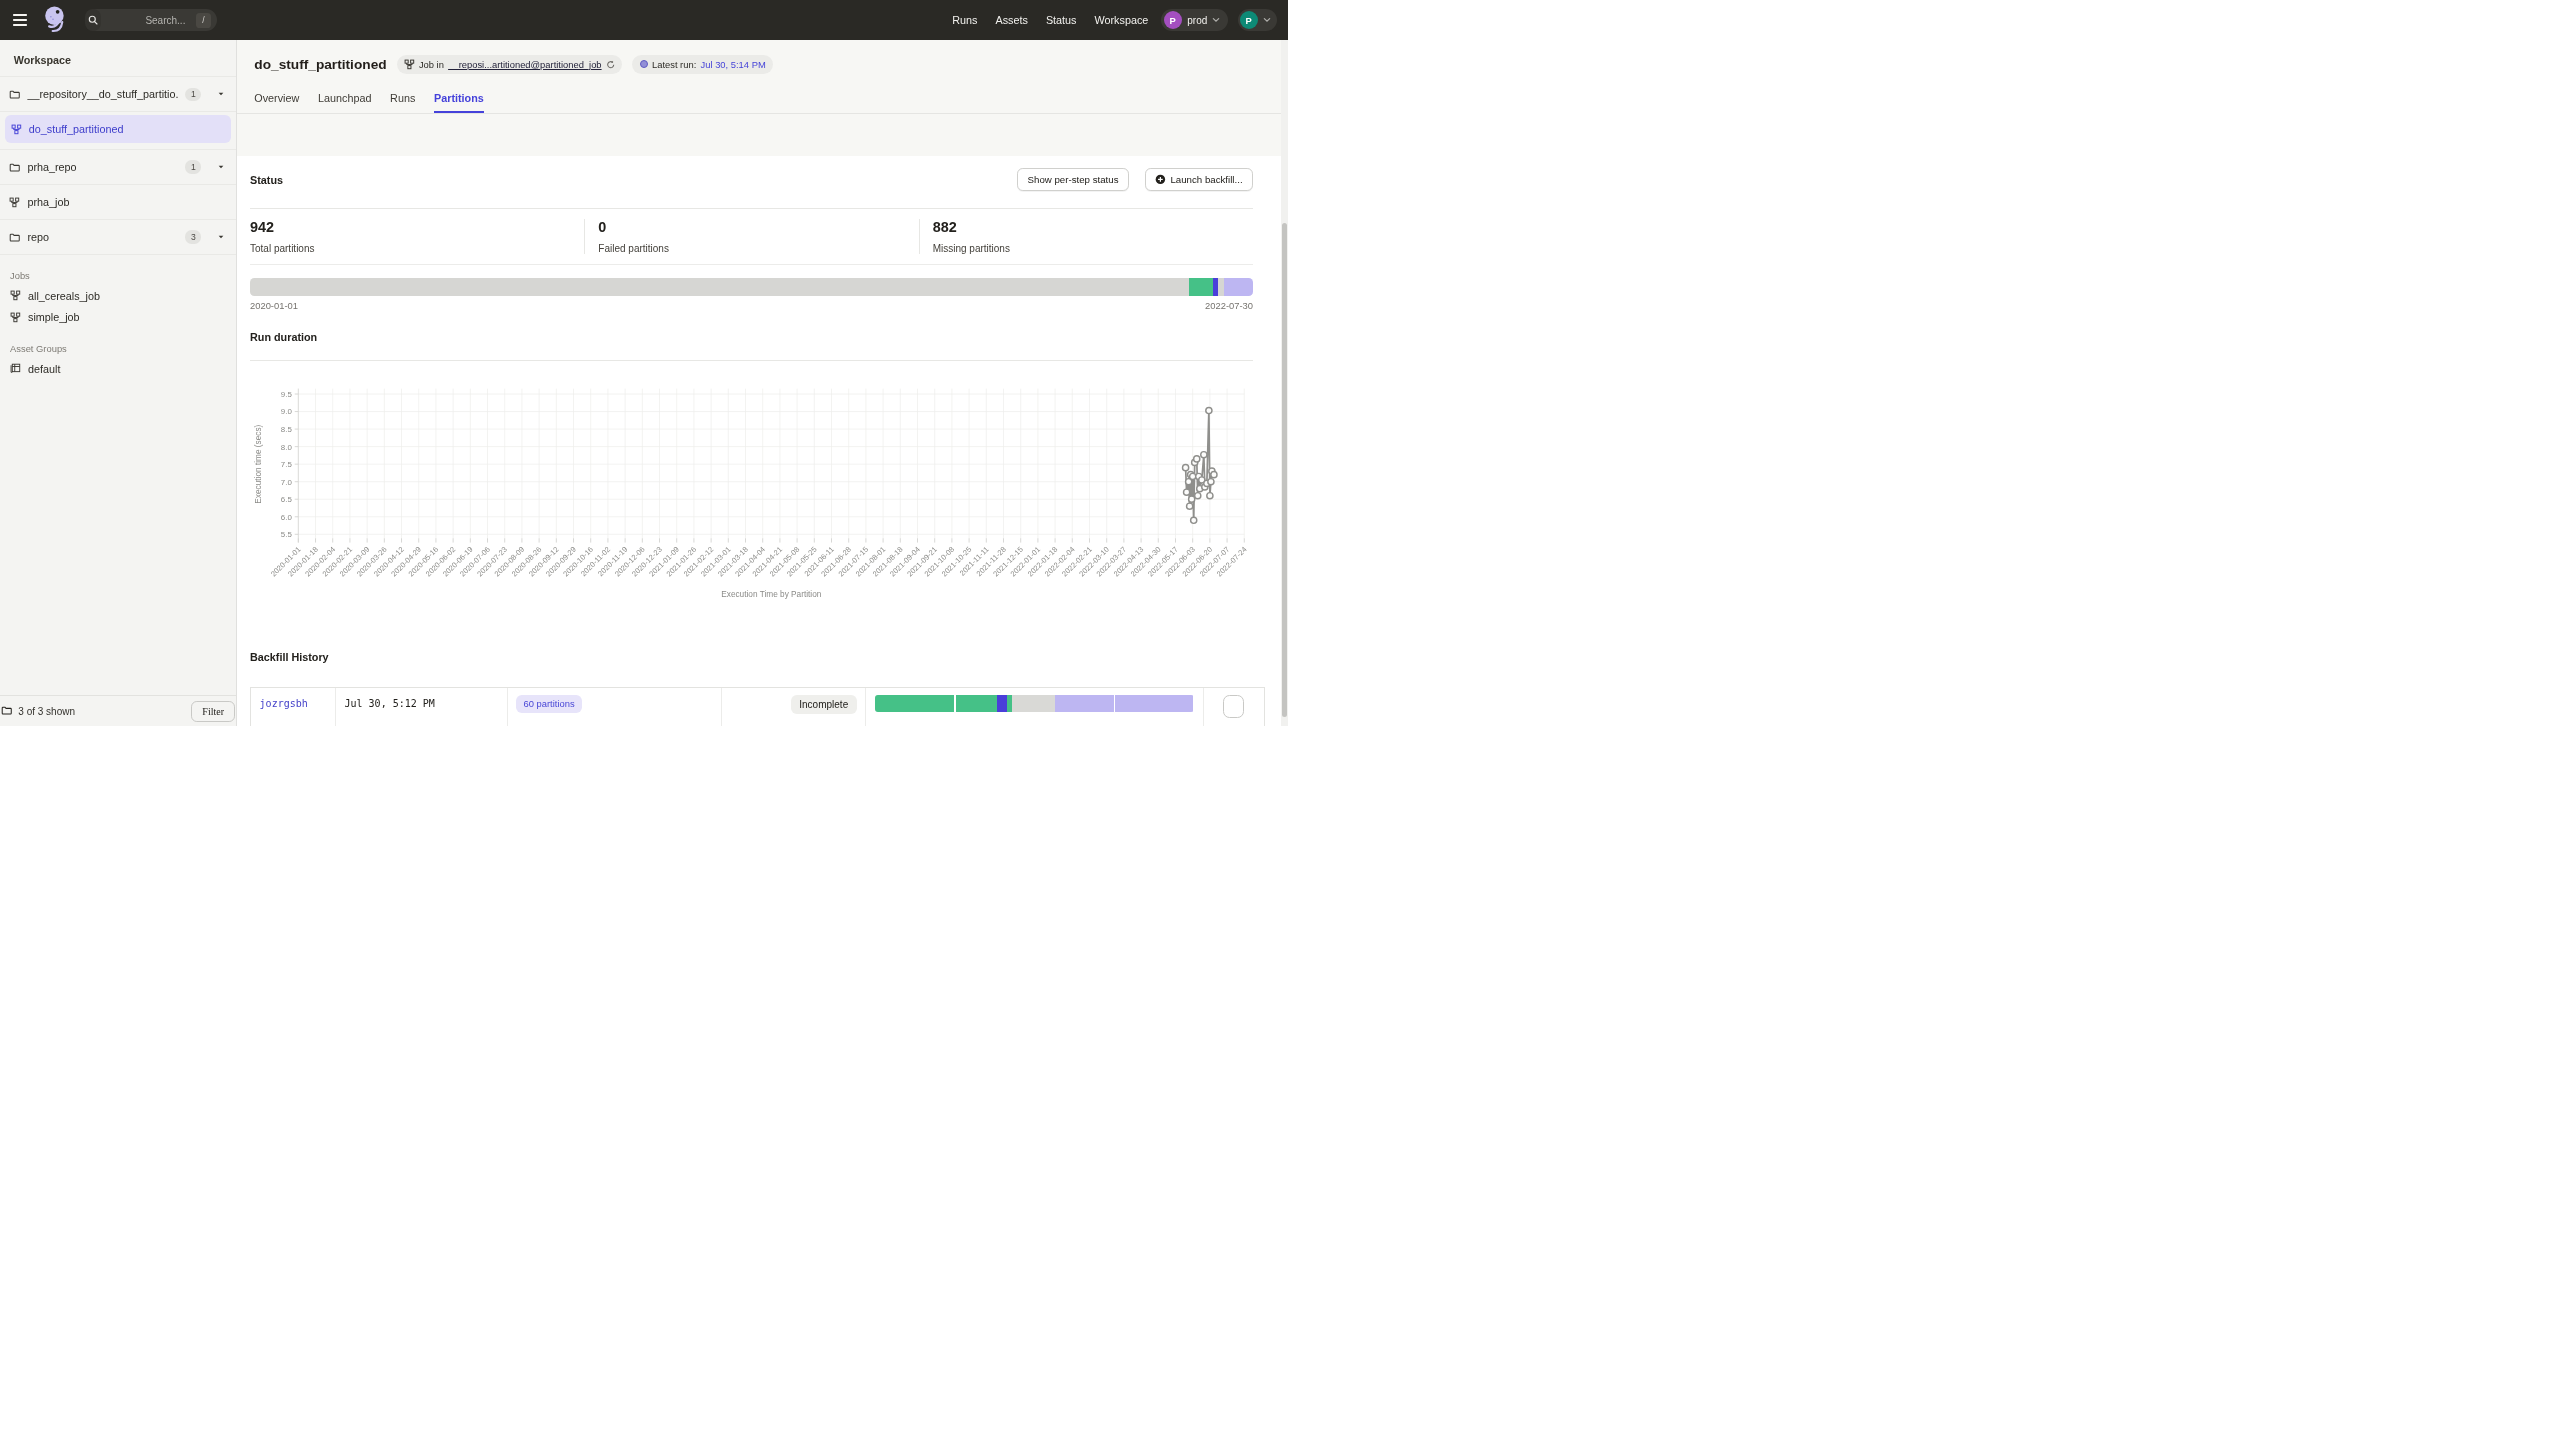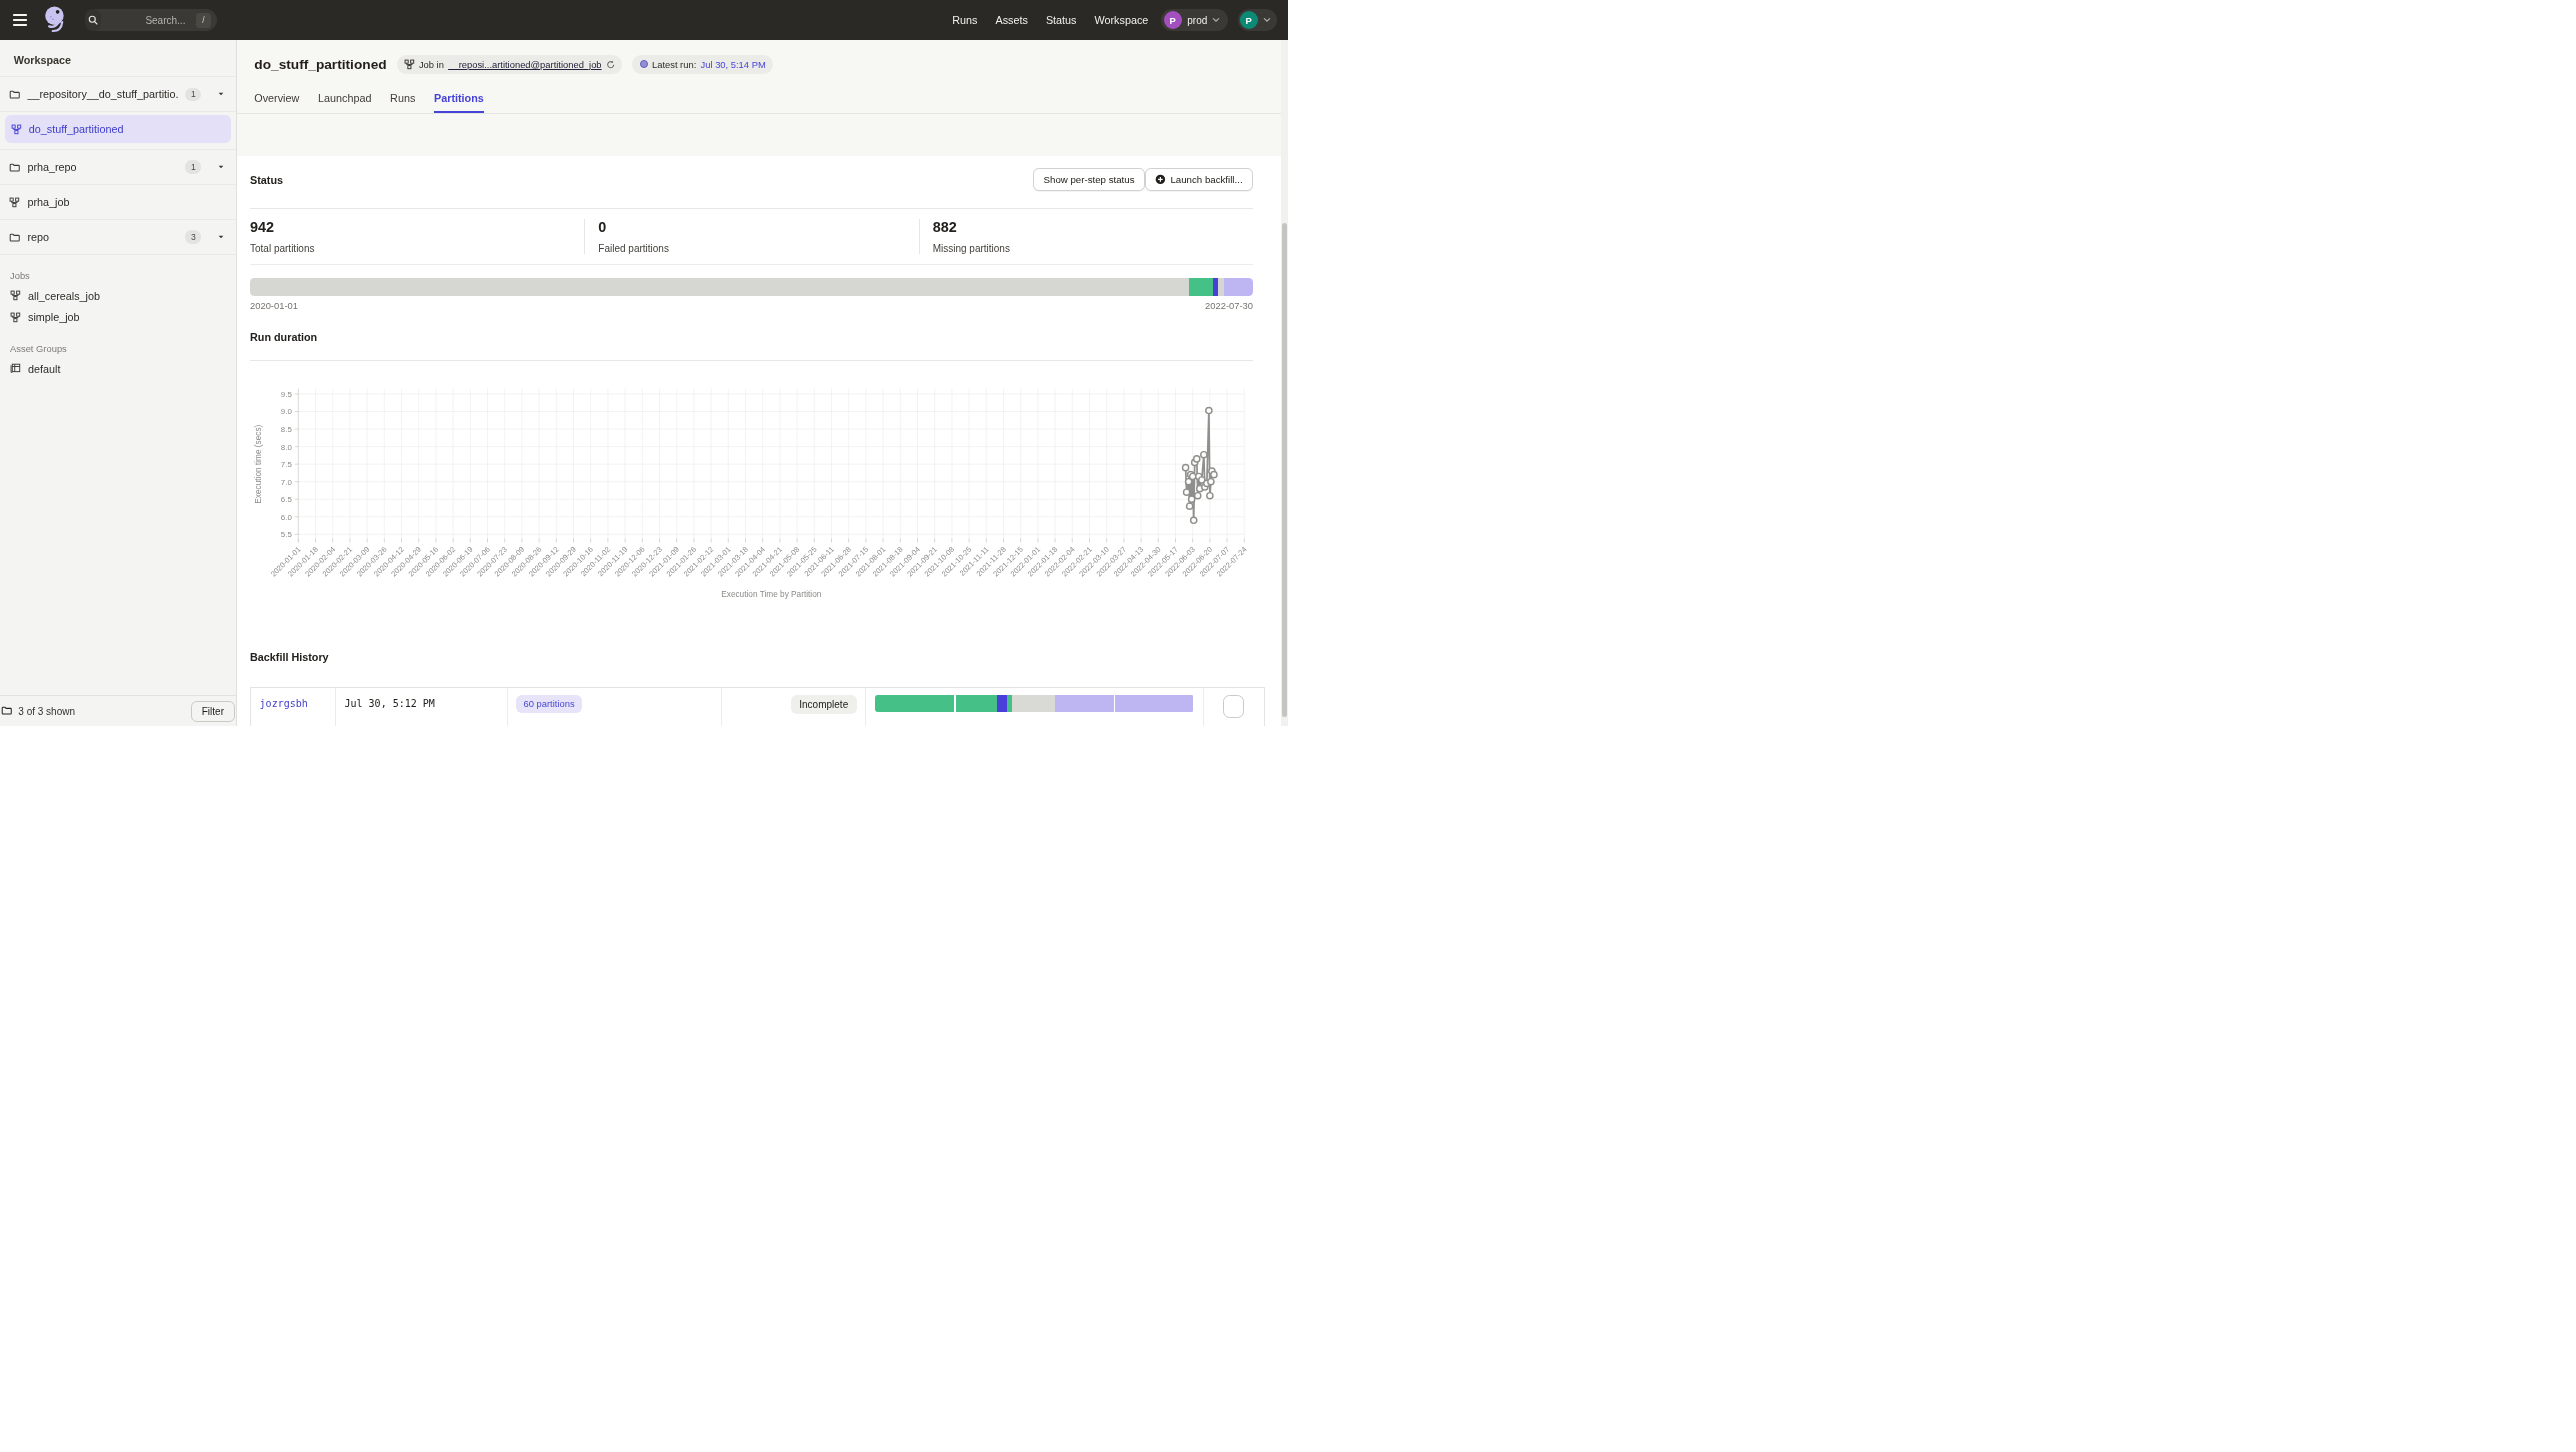--- a/index.html
+++ b/index.html
@@ -37,42 +37,42 @@
   .side-row .icon, .side-sub-row .icon { display:flex; color:#3a3833; }
   .side-row.selected .icon { color:#4441d6; }
   .side-label { flex:0 1 auto; white-space:nowrap; overflow:hidden; }
   .count-badge { margin-left:auto; background:#e3e3e0; color:#4b4944; border-radius:6.5px; min-width:16px; height:13.7px; font-size:8.6px; display:flex; align-items:center; justify-content:center; padding:0 4.3px; }
   .caret { color:#3a3833; margin-left:8.6px; margin-right:1.4px; display:flex; cursor:pointer; }
   .side-section { margin-top:11.5px; }
   .side-section-heading { font-size:9.4px; color:#7e7b75; padding:2.9px 0 4.3px 10px; }
   .side-sub-row { height:21.6px; display:flex; align-items:center; gap:7.2px; padding:0 10px; font-size:10.8px; color:#2d2b26; cursor:pointer; }
   .side-footer { position:absolute; left:0; right:0; bottom:0; height:31px; border-top:0.7px solid #e2e2df; display:flex; align-items:center; padding:0 1px; gap:6.5px; background:#f4f4f2; }
   .side-footer .shown { font-size:10px; color:#33312c; }
-  .filter-btn { margin-left:auto; border:0.7px solid #c9c9c6; background:transparent; border-radius:5.8px; height:21px; padding:0 10px; font-size:10px; color:#23211d; cursor:pointer; font-family:Liberation Sans, sans-serif; }
+  .filter-btn { margin-left:auto; border:0.7px solid #c9c9c6; background:transparent; border-radius:5.8px; height:21px; padding:0 10px; font-size:10px; color:#23211d; cursor:pointer; font-family:Liberation Serif, serif; }
 
   
   .main { position:absolute; left:237px; top:40px; right:0; bottom:0; background:#f7f7f4; }
   .page-header { padding:15px 0 0 17.3px; display:flex; align-items:center; gap:10px; }
   .page-title { font-size:13.7px; font-weight:700; color:#231f1b; }
   .chip { height:18.7px; background:#ebebe8; border-radius:9.4px; display:flex; align-items:center; font-size:9.4px; color:#2d2b26; padding:0 7.2px; gap:4.3px; }
   .chip .icon { display:flex; color:#35332e; }
   .chip a.dark-link { color:#23223a; text-decoration:underline; cursor:pointer; }
   .chip .refresh { color:#6b6965; display:flex; cursor:pointer; }
   .run-dot { width:8px; height:8px; border-radius:50%; background:#928fd6; border:1.4px solid #605cc2; }
   .chip a.blue-link { color:#4644d8; text-decoration:none; cursor:pointer; }
   .tabs { display:flex; gap:18.7px; padding-left:17.3px; margin-top:10px; height:29px; align-items:center; }
   .tab { font-size:10.8px; color:#3e3b35; cursor:pointer; height:100%; display:flex; align-items:center; position:relative; }
   .tab.active { color:#4542da; font-weight:600; }
   .tab.active::after { content:""; position:absolute; left:0; right:0; bottom:0; height:2.2px; background:#4542da; }
   .tabs-divider { height:0.7px; background:#e5e5e2; }
   .content { position:absolute; left:0; right:0; top:116px; bottom:0; background:#ffffff; padding:0 35px 0 13px; overflow:hidden; }
 
   .status-row { margin-top:12.2px; display:flex; align-items:center; }
   .section-heading { font-size:10.8px; font-weight:700; color:#23211d; }
-  .btn-group { margin-left:auto; display:flex; gap:0; }
+  .btn-group { margin-left:auto; display:flex; gap:16px; }
   .btn { height:23px; background:#fff; border:0.7px solid #d0d0cd; border-radius:5.8px; font-size:9.7px; color:#23211d; padding:0 9.4px; display:flex; align-items:center; gap:4.3px; cursor:pointer; box-shadow:0 0.7px 0.7px rgba(0,0,0,.05); font-family:"Liberation Sans",sans-serif; }
   .btn .icon { display:flex; color:#23211d; }
 
   .stats { margin-top:17.3px; border-top:0.7px solid #e7e7e4; border-bottom:0.7px solid #ececea; display:grid; grid-template-columns:1fr 1fr 1fr; padding:10px 0 10px; }
   .stat { padding-right:14.4px; }
   .stat + .stat { border-left:0.7px solid #e7e7e4; padding-left:13px; }
   .stat .num { font-size:14.4px; font-weight:600; color:#23211d; line-height:17.3px; }
   .stat .lbl { font-size:10px; color:#44413b; margin-top:6.5px; }
 
   .partition-bar { margin-top:13px; height:18px; border-radius:4.3px; overflow:hidden; display:flex; cursor:pointer; }

